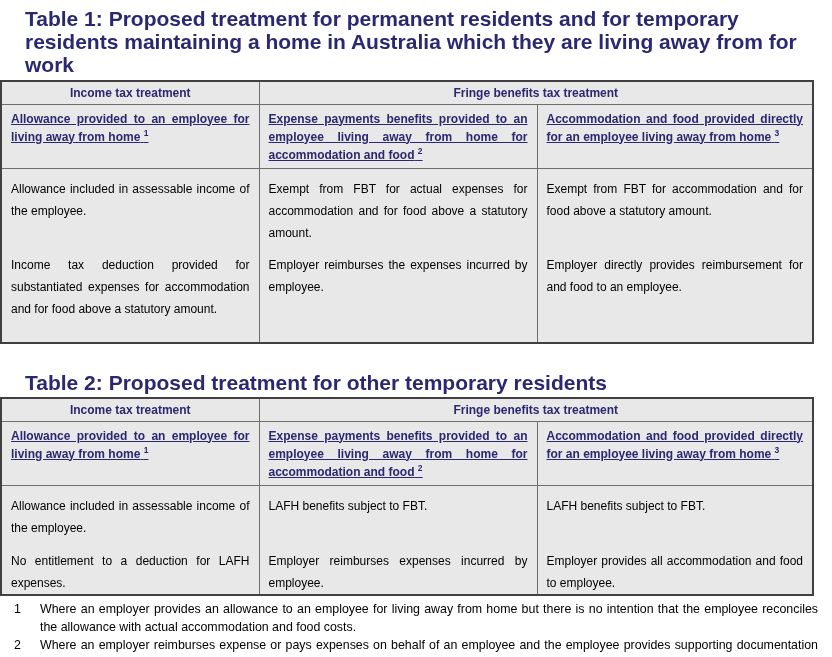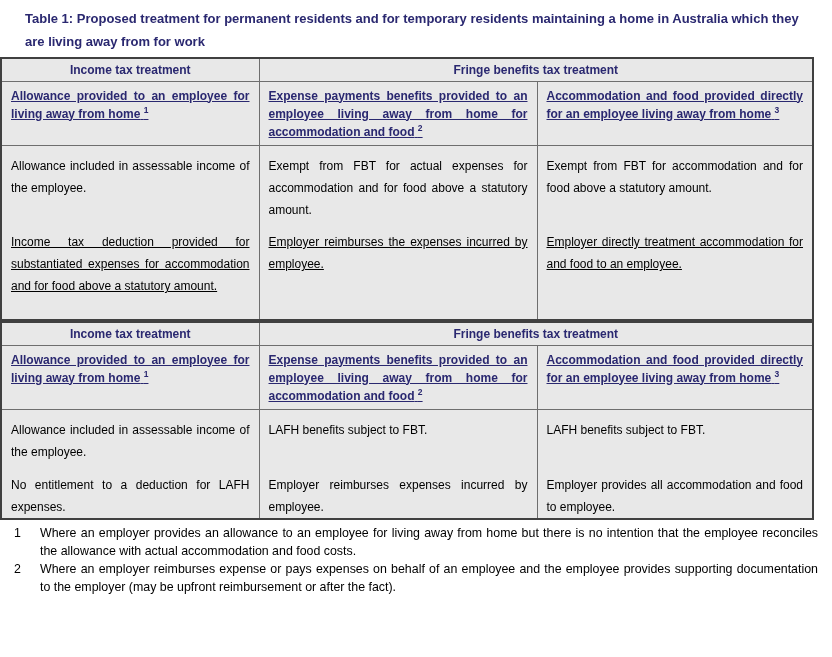--- a/index.html
+++ b/index.html
@@ -12,21 +12,21 @@
   }
   *{box-sizing:border-box;}
   html,body{margin:0;padding:0;}
   body{
     width:832px;height:657px;overflow:hidden;background:#ffffff;
     font-family:"Liberation Sans","DejaVu Sans",sans-serif;
     color:var(--body-text);
   }
   .doc-title{
     margin:7px 0 4px 25px;width:796px;
-    font-size:13px;font-weight:bold;line-height:23px;
+    font-size:21px;font-weight:bold;line-height:23px;
     color:var(--title-navy);
   }
   .doc-title.second{margin-top:27px;margin-bottom:3px;}
   table.tax-table{
     border-collapse:collapse;table-layout:fixed;
     width:812px;
     background:var(--cell-background);
     border:2px solid var(--border-dark);
   }
   table.tax-table th, table.tax-table td{
@@ -48,21 +48,21 @@
     line-height:18px;padding:5px 9px 4px;text-decoration:underline;
   }
   tr.hrow2 th sup{
     font-size:8.5px;vertical-align:super;line-height:0;
   }
   tr.brow td{padding:9px 9px 0;line-height:22px;text-align:justify;}
   tr.brow td p{margin:0;}
   
   .t1 tr.hrow2{height:57px;}
   .t1 tr.brow.a{height:77px;}
-  .t1 tr.brow.b{height:98px;text-decoration:underline;}
+  .t1 tr.brow.b{height:98px;}
   .t2 tr.hrow2{height:58px;}
   .t2 tr.brow.a{height:56px;}
   .t2 tr.brow.b{height:49px;}
   .notes{
     margin:4px 14px 0 14px;width:804px;
     font-size:12.4px;line-height:18px;
   }
   .notes-heading{margin:0 0 0 0;}
   .note{display:flex;}
   .note .num{width:26px;flex:none;}
@@ -103,26 +103,27 @@
           </td>
       </tr>
       <tr class="brow b">
         <td>
             <p>Income tax deduction provided for substantiated expenses for accommodation and for food above a statutory amount.</p>
           </td>
         <td>
             <p>Employer reimburses the expenses incurred by employee.</p>
           </td>
         <td>
-            <p>Employer directly treatment accommodation for and food to an employee.</p>
+            <p>Employer directly provides reimbursement for and food to an employee.</p>
           </td>
       </tr>
     </tbody>
   </table>
 
+  <div class="doc-title second">Table 2: Proposed treatment for other temporary residents</div>
 
   <table class="tax-table t2">
     <colgroup>
       <col style="width:258px">
         <col style="width:278px">
         <col style="width:276px">
     </colgroup>
     <tbody>
       <tr class="hrow1">
         <th>Income tax treatment</th>

